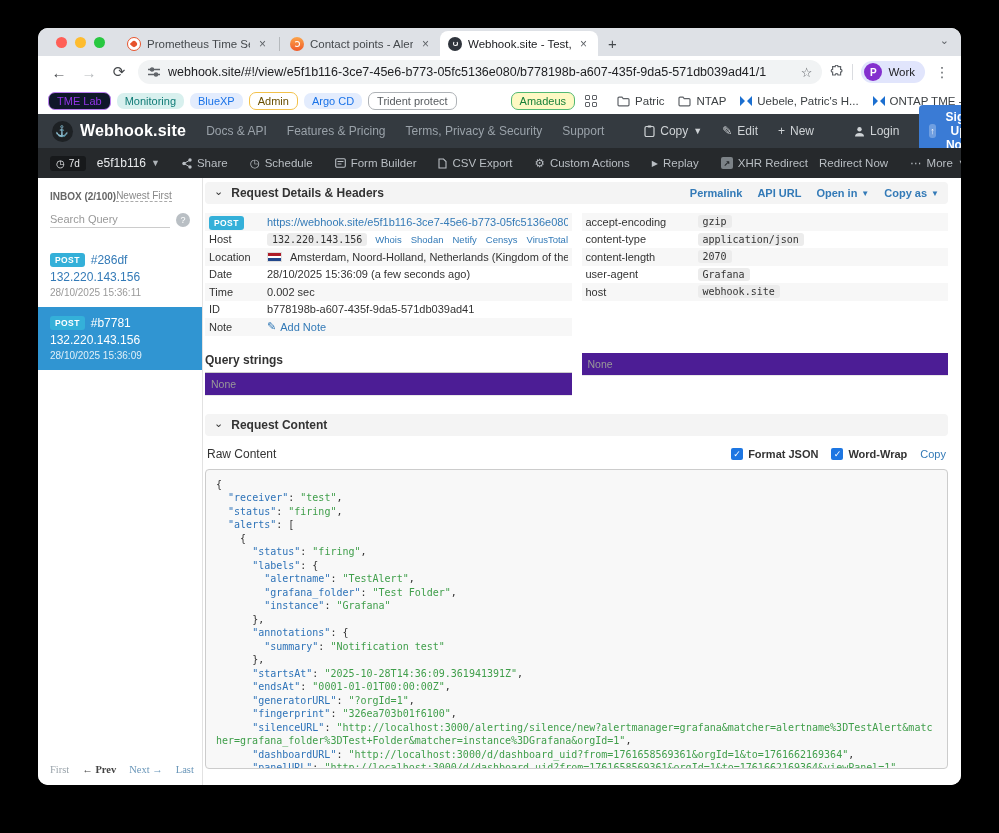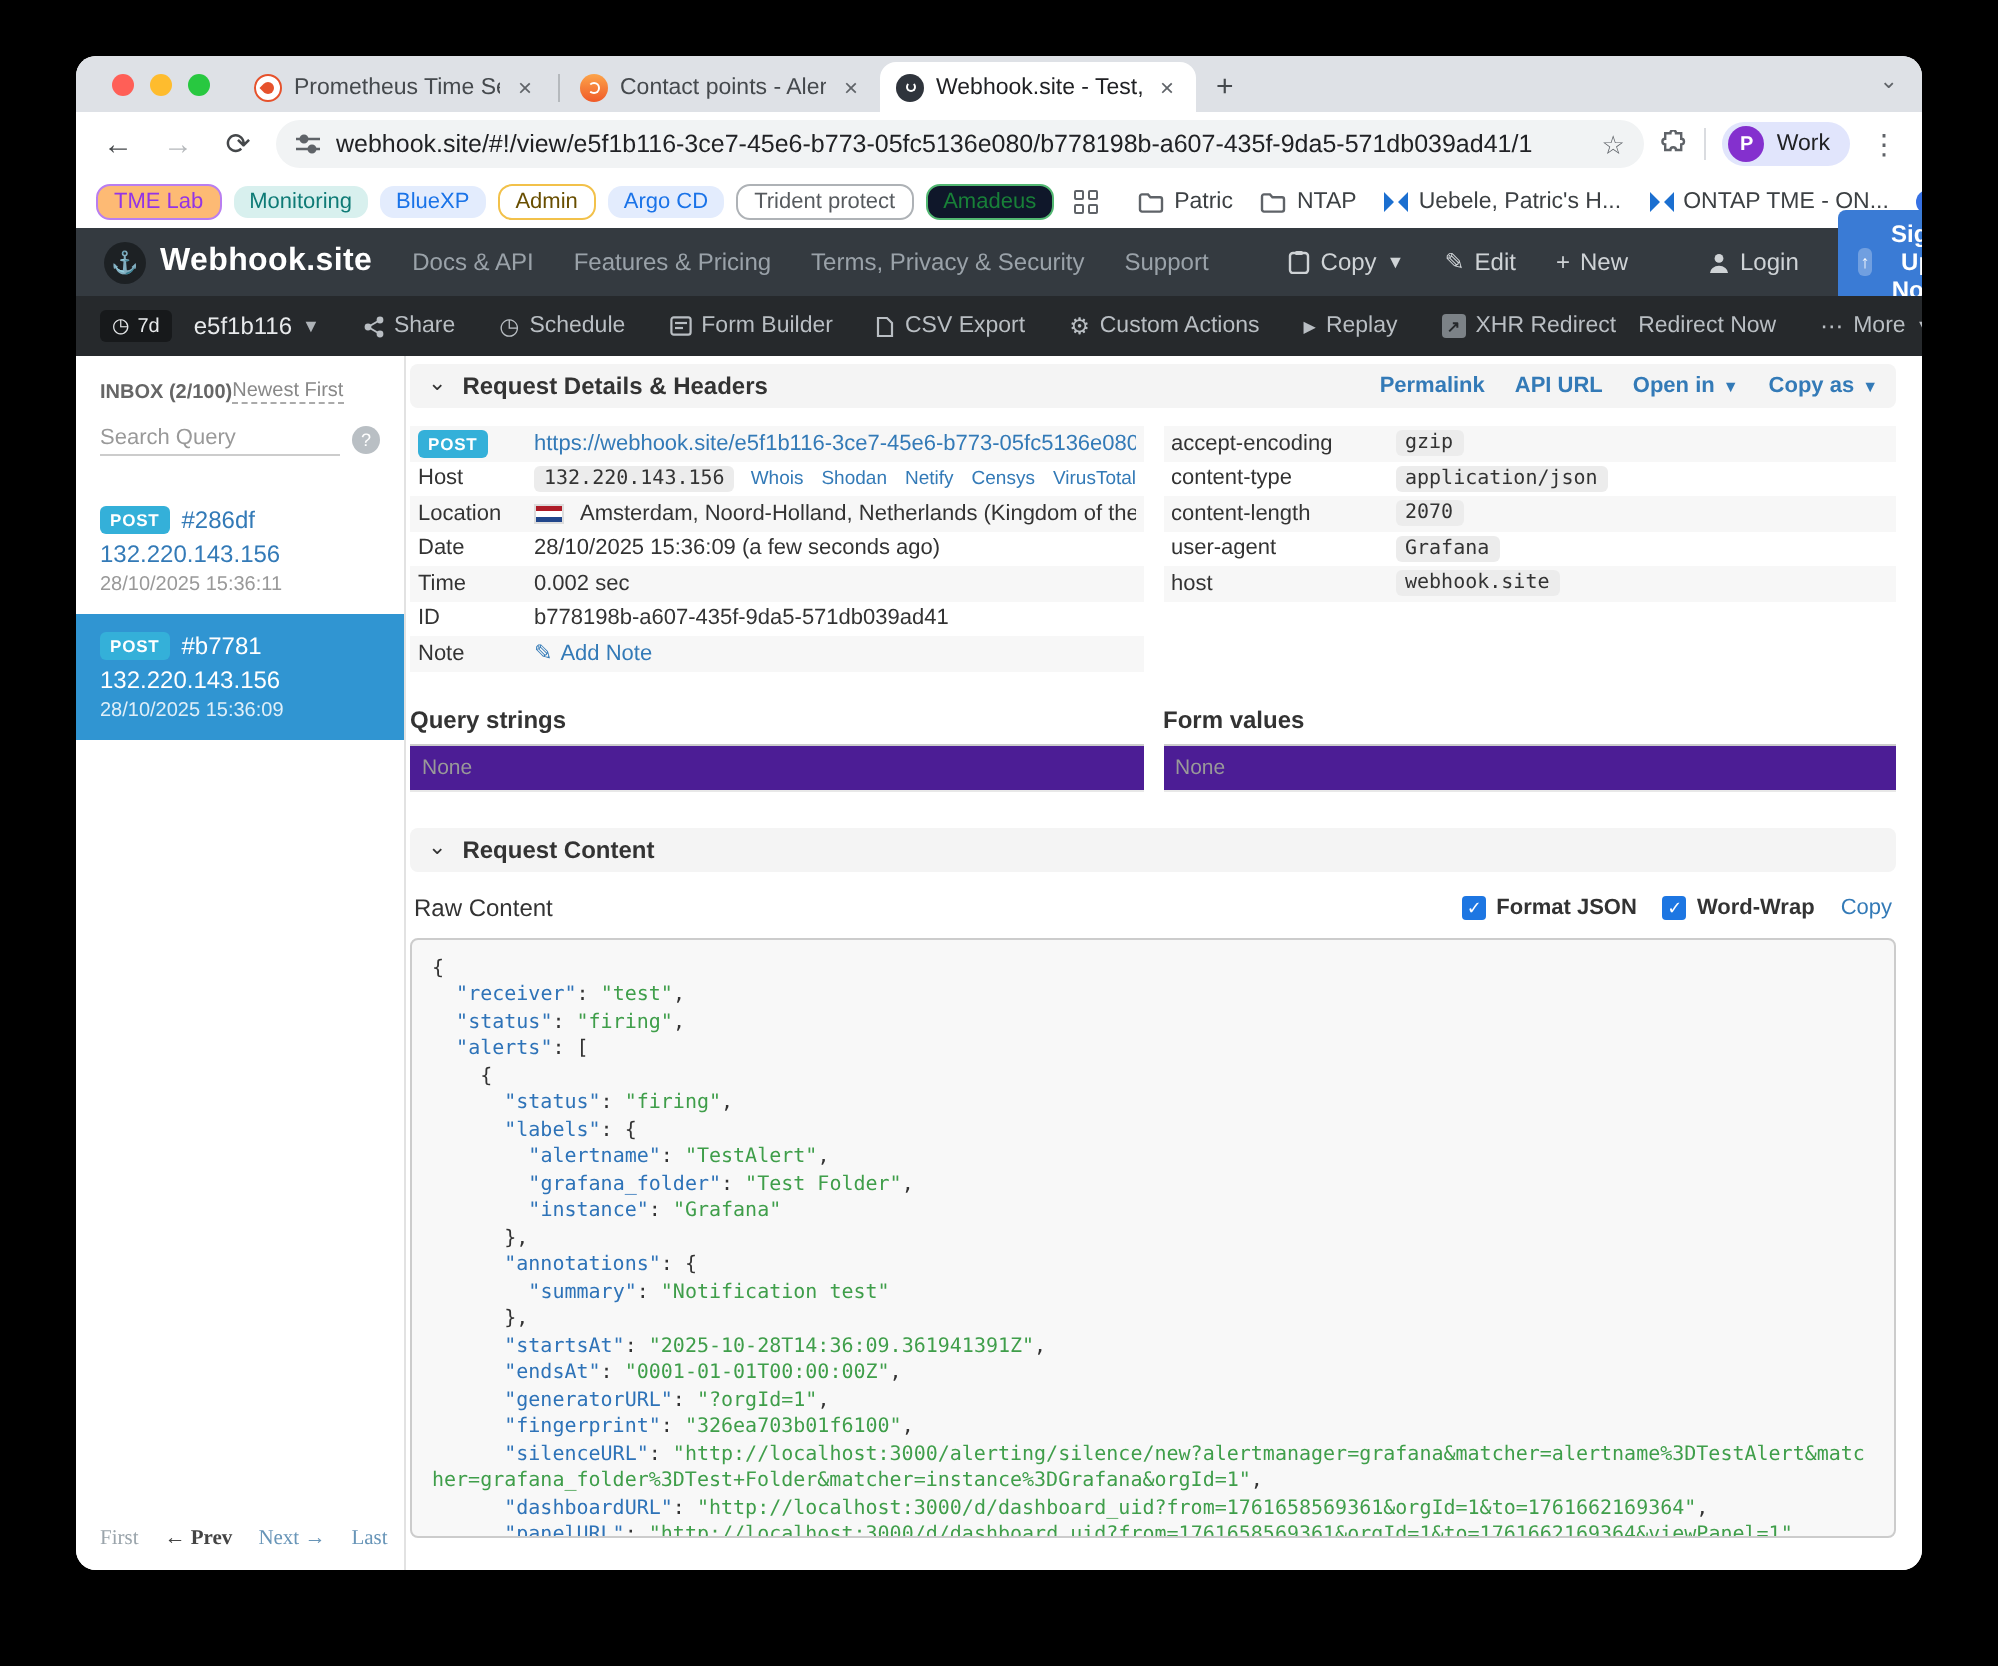--- a/index.html
+++ b/index.html
@@ -41,27 +41,27 @@
   .vdiv { width:1px; height:16px; background:#dadce0; }
   .profile { display:flex; align-items:center; gap:6px; background:#e1e5fc; border-radius:12px; padding:2px 10px 2px 3px; }
   .avatar { width:18px; height:18px; border-radius:50%; background:#8430ce; color:#fff; font-size:10px; font-weight:bold;
             display:flex; align-items:center; justify-content:center; }
   .pname { font-size:11.5px; color:#202124; }
   .kebab { font-size:14px; color:#5f6368; padding:0 2px; }
 
   
   .bookmarks { height:26px; background:#fff; display:flex; align-items:center; padding:0 10px; gap:6px; flex:none; font-size:11.5px; }
   .chip { padding:2px 8px; border-radius:7px; font-size:11px; white-space:nowrap; }
-  .tg1 { color:#9334e6; border:1.5px solid #b97ef0; background:#fdba74; }
+  .tg1 { color:#9334e6; border:1.5px solid #b97ef0; background:#0f172a; }
   .tg2 { color:#0f7b76; background:#d8f0ee; }
   .tg3 { color:#1a73e8; background:#e3ecfd; }
   .tg4 { color:#684e00; border:1.5px solid #f2c14a; background:#fff; }
   .tg5 { color:#1a73e8; background:#e3ecfd; }
   .tg6 { color:#575b5f; border:1.5px solid #aeb2b6; background:#fff; }
-  .tg7 { color:#188038; border:1.5px solid #52b872; background:#0f172a; }
+  .tg7 { color:#188038; border:1.5px solid #52b872; background:#fef9c3;margin-left:48px; }
   .gridicon { width:12px; height:12px; display:grid; grid-template-columns:5px 5px; grid-template-rows:5px 5px; gap:2px; margin:0 4px; }
   .gridicon i { background:transparent; border:1.4px solid #5f6368; border-radius:1px; }
   .bmk { display:flex; align-items:center; gap:5px; color:#3c4043; white-space:nowrap; padding:0 4px; }
   .bmk svg { flex:none; }
   .k8s { width:12px; height:12px; border-radius:50%; background:#3671e4; color:#fff; font-size:9px; display:flex; align-items:center; justify-content:center; }
 
   
   .sitenav { height:34px; background:#343a40; display:flex; align-items:center; padding:0 14px; gap:20px; flex:none; }
   .brand { display:flex; align-items:center; gap:7px; }
   .brandlogo { width:21px; height:21px; border-radius:50%; background:#1d2124; color:#fff; display:flex; align-items:center; justify-content:center; font-size:11px; }
@@ -512,21 +512,20 @@
             </div>
           </div>
         </div>
 
         <div class="qfgrid">
           <div class="qfblock">
             <div class="qfhead">Query strings</div>
             <div class="qfnone">None</div>
           </div>
           <div class="qfblock">
-            <div class="qfhead">Form values</div>
             <div class="qfnone">None</div>
           </div>
         </div>
 
         <div class="secbar rcbar">
           <span class="chev">⌄</span>
           <span class="sectitle">Request Content</span>
         </div>
 
         <div class="rawrow">

